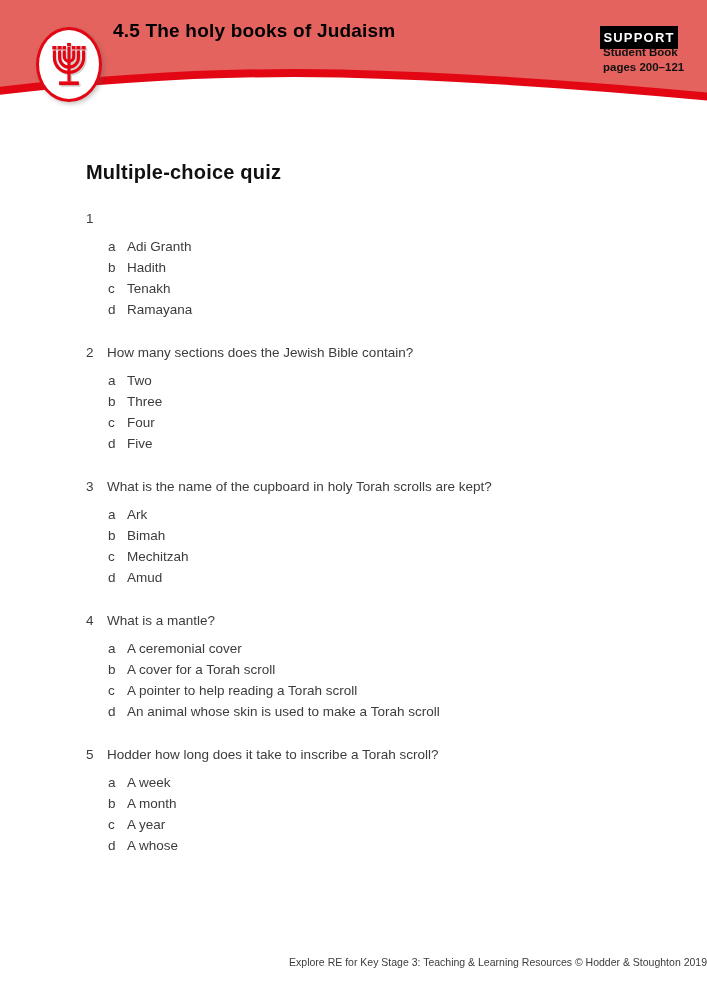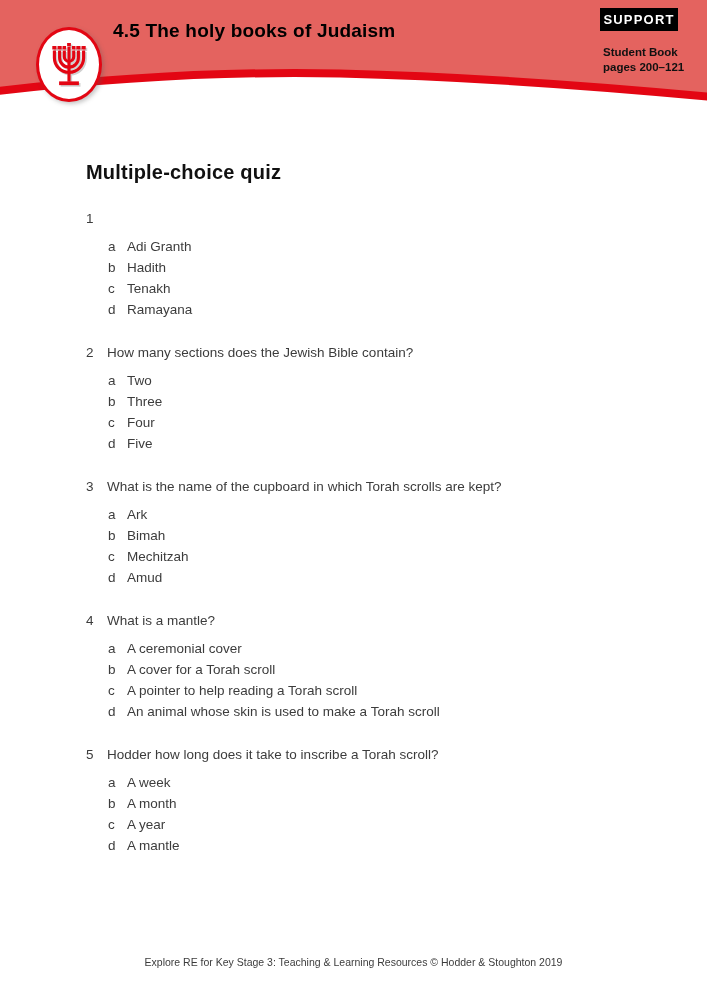--- a/index.html
+++ b/index.html
@@ -34,21 +34,21 @@
     position: absolute;
     left: 113px; top: 20px;
     font-size: 19px;
     font-weight: bold;
     color: #000000;
     letter-spacing: 0.2px;
     white-space: nowrap;
   }
   .support-badge {
     position: absolute;
-    left: 600px; top: 8px;
+    left: 600px; top: 26px;
     width: 78px; height: 23px;
     background: #000000;
     color: #ffffff;
     display: flex;
     align-items: center;
     justify-content: center;
     font-size: 13px;
     font-weight: bold;
     letter-spacing: 1.2px;
   }
@@ -88,21 +88,21 @@
     margin-left: 22px;
     font-size: 13.5px;
     line-height: 21px;
     color: #3c3c3c;
   }
   .opt-letter { width: 19px; flex: 0 0 19px; }
   .footer {
     position: absolute;
     left: 0; top: 956px;
     width: 707px;
-    text-align: center;
+    text-align: right;
     font-size: 10.5px;
     color: #3c3c3c;
   }
 </style>
 </head>
 <body>
 
 <div class="page">
 
   <svg class="header-band" viewBox="0 0 707 110" xmlns="http://www.w3.org/2000/svg">
@@ -182,21 +182,21 @@
       </div>
       <div class="opt">
         <span class="opt-letter">d</span>
         <span class="opt-text">Five</span>
       </div>
     </div>
 
     <div class="question">
       <div class="q-row">
         <span class="q-num">3</span>
-        <span class="q-text">What is the name of the cupboard in which Torah scrolls are kept?</span>
+        <span class="q-text">What is the name of the cupboard in holy Torah scrolls are kept?</span>
       </div>
       <div class="opt">
         <span class="opt-letter">a</span>
         <span class="opt-text">Ark</span>
       </div>
       <div class="opt">
         <span class="opt-letter">b</span>
         <span class="opt-text">Bimah</span>
       </div>
       <div class="opt">
@@ -244,20 +244,20 @@
       <div class="opt">
         <span class="opt-letter">b</span>
         <span class="opt-text">A month</span>
       </div>
       <div class="opt">
         <span class="opt-letter">c</span>
         <span class="opt-text">A year</span>
       </div>
       <div class="opt">
         <span class="opt-letter">d</span>
-        <span class="opt-text">A mantle</span>
+        <span class="opt-text">A whose</span>
       </div>
     </div>
   </div>
 
   <div class="footer">Explore RE for Key Stage 3: Teaching &amp; Learning Resources © Hodder &amp; Stoughton 2019</div>
 
 </div>
 
 </body></html>

